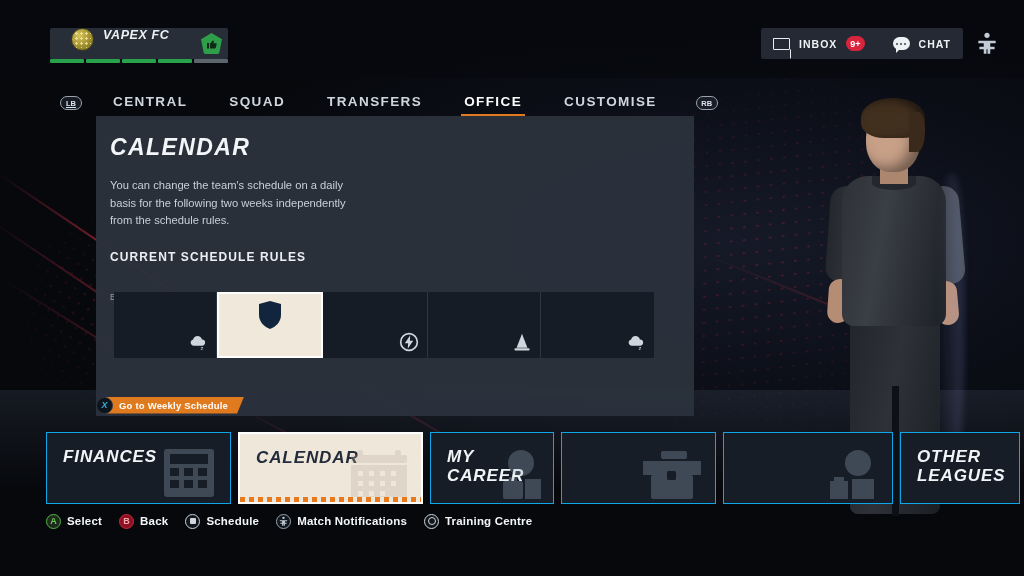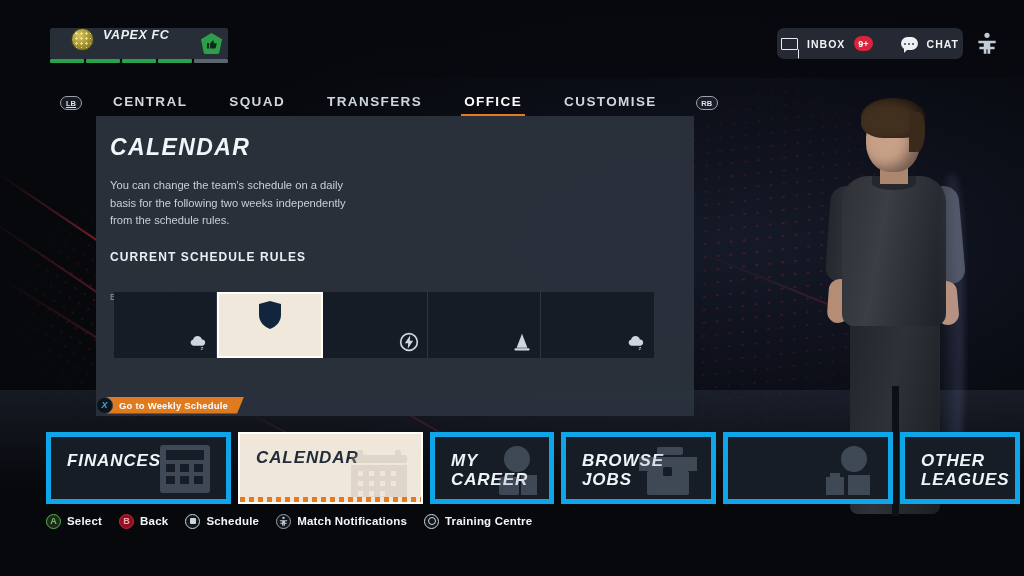--- a/index.html
+++ b/index.html
@@ -81,21 +81,21 @@
   #team-bar .tname { margin-left:9px; color:#eef1f4; font-size:12.5px; font-weight:bold; letter-spacing:.6px; font-style:italic; }
   #team-bar .morale-badge { position:absolute; right:6px; top:5px; width:21px; height:21px;
     background:#2f9e4a; border-radius:4px 4px 5px 5px; clip-path:polygon(50% 0%,100% 30%,86% 100%,14% 100%,0% 30%);
     display:flex; align-items:center; justify-content:center; }
   #team-bar .morale-badge svg { width:12px; height:12px; }
   #morale-bar { position:absolute; left:50px; top:59px; width:178px; height:4px; display:flex; gap:2px; }
   #morale-bar i { flex:1; background:#27a14a; border-radius:1px; }
   #morale-bar i.off { background:#5c646e; }
 
   #top-right { position:absolute; right:24px; top:28px; height:31px; display:flex; align-items:center; gap:0; }
-  #notif-group { height:31px; background:rgba(40,46,56,.9); border-radius:7px; display:flex; align-items:center; padding:0 4px; gap:9px; }
+  #notif-group { height:31px; background:rgba(40,46,56,.9); border-radius:2px; display:flex; align-items:center; padding:0 12px; gap:9px; }
   #notif-group .env { width:17px; height:12px; border:1.6px solid #e9edf1; border-radius:1px; position:relative; }
   #notif-group .env::after { content:""; position:absolute; left:-1px; top:-1px; width:16px; height:9px;
     border-left:1.6px solid #e9edf1; border-right:1.6px solid #e9edf1; transform:skewY(33deg); transform-origin:left top; }
   #notif-group .lbl { color:#f0f3f6; font-size:10.5px; font-weight:bold; letter-spacing:1px; }
   #notif-group .badge { background:#d8243c; color:#fff; font-size:9px; font-weight:bold; border-radius:9px; min-width:17px; height:15px; display:flex; align-items:center; justify-content:center; padding:0 4px; }
   #notif-group .divider { width:10px; }
   #notif-group .bubble { width:17px; height:13px; background:#eef1f4; border-radius:7px; position:relative; }
   #notif-group .bubble::after { content:""; position:absolute; left:3px; bottom:-3px; border-top:5px solid #eef1f4; border-right:5px solid transparent; }
   #notif-group .bubble .dots { position:absolute; inset:0; display:flex; align-items:center; justify-content:center; gap:2px; }
   #notif-group .bubble .dots span { width:2px; height:2px; background:#39424f; border-radius:50%; }
@@ -127,21 +127,21 @@
   #rule-cards .card .ico { position:absolute; right:8px; bottom:6px; width:20px; height:20px; display:flex; align-items:center; justify-content:center; }
   #rule-cards .card.match { background:#f0e8da; border:2px solid #ffffff; }
   #rule-cards .card.match .shield { position:absolute; left:50%; top:6px; transform:translateX(-50%); }
 
   #weekly-btn { position:absolute; left:96px; top:396px; height:18px; display:flex; align-items:center; }
   #weekly-btn .xbtn { width:17px; height:17px; border-radius:50%; background:#0e141c; border:1px solid #2b3744; display:flex; align-items:center; justify-content:center; color:#3aa7d4; font-size:9px; font-weight:bold; font-style:italic; z-index:2; }
   #weekly-btn .chip { margin-left:-7px; height:17px; background:#e07a1f; display:flex; align-items:center; padding:0 16px 0 13px; color:#ffffff; font-size:9.5px; font-weight:bold; letter-spacing:.2px; clip-path:polygon(0 0, 100% 0, calc(100% - 7px) 100%, 0 100%); }
 
   
   #tiles { position:absolute; left:46px; top:432px; width:978px; height:72px; display:flex; gap:7px; }
-  #tiles .tile { position:relative; background:#161d27; border:5px solid #0ea5e9; overflow:hidden; flex:0 0 auto; }
+  #tiles .tile { position:relative; background:#161d27; border:1px solid #0ea5e9; overflow:hidden; flex:0 0 auto; }
   #tiles .tile .tlabel { position:absolute; left:16px; top:14px; color:#f1f4f7; font-size:17px; font-style:italic; font-weight:bold; letter-spacing:.9px; line-height:19px; }
   #tiles .tile .gfx { position:absolute; right:10px; bottom:0; opacity:.3; }
   #tiles .tile.selected { background:#efe7da; border:2px solid #ffffff; }
   #tiles .tile.selected .tlabel { color:#232c3a; }
   #tiles .tile.selected .gfx { opacity:.28; }
   #tiles .tile .dashbar { position:absolute; left:0; right:0; bottom:0; height:5px;
     background:repeating-linear-gradient(90deg,#e8791c 0 5px, rgba(240,232,218,0) 5px 9px); }
 
   
   #actionbar { position:absolute; left:46px; top:508px; height:26px; display:flex; align-items:center; gap:17px; }
@@ -362,22 +362,20 @@
       <svg width="62" height="52" viewBox="0 0 62 52" fill="#9fb0c2">
         <circle cx="40" cy="16" r="13"></circle>
         <rect x="22" y="34" width="20" height="18" rx="2"></rect>
         <rect x="28" y="30" width="8" height="5" rx="1"></rect>
         <rect x="44" y="32" width="16" height="20"></rect>
       </svg>
     </div>
   </div>
 
   <div class="tile" style="width:155px">
-    <div class="tlabel" style="white-space:pre-line">BROWSE
-JOBS</div>
     <div class="gfx">
       <svg width="66" height="52" viewBox="0 0 66 52" fill="#9fb0c2">
         <rect x="22" y="4" width="26" height="8" rx="2"></rect>
         <rect x="4" y="14" width="58" height="14"></rect>
         <rect x="12" y="28" width="42" height="24" rx="2"></rect>
         <rect x="28" y="24" width="9" height="9" rx="1.5" fill="#161d27"></rect>
       </svg>
     </div>
   </div>
 

